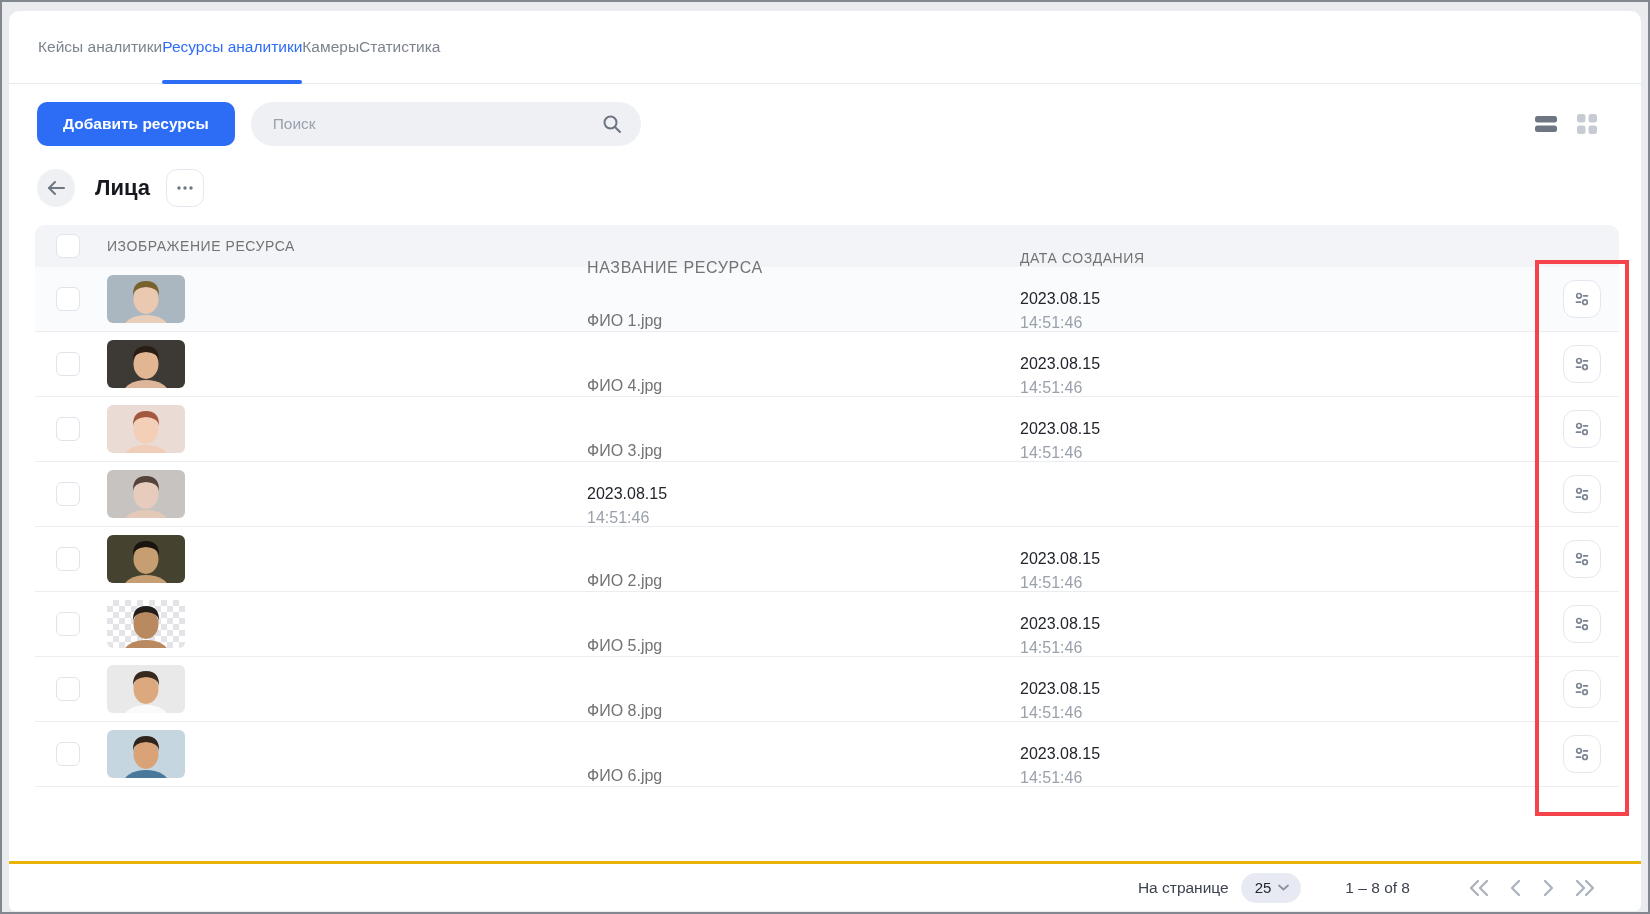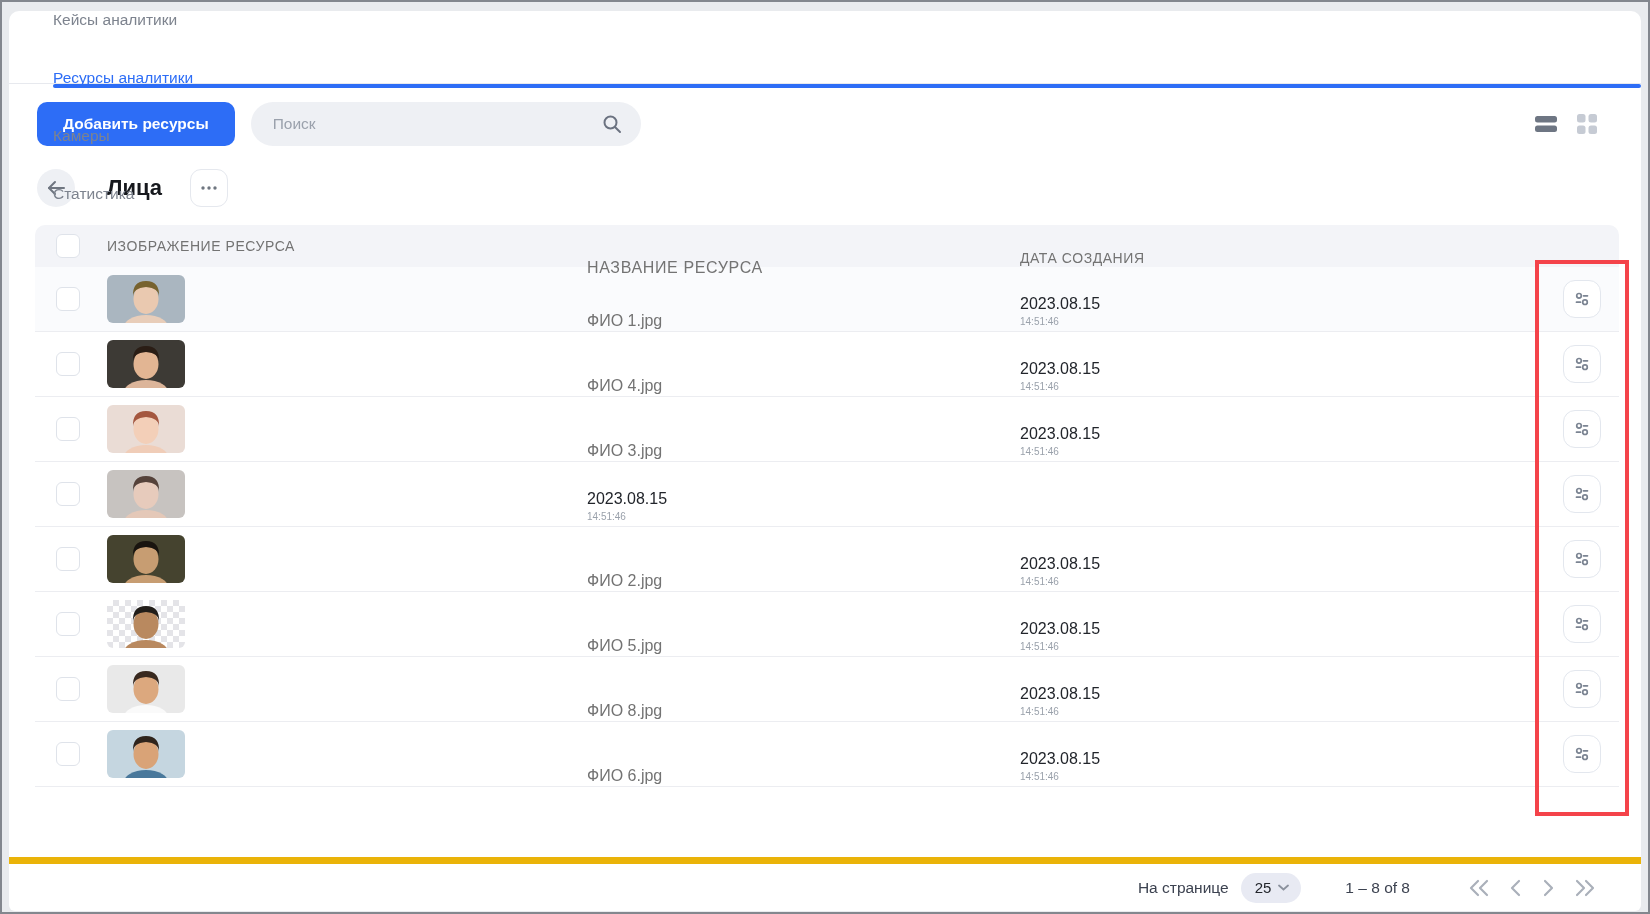--- a/index.html
+++ b/index.html
@@ -9,22 +9,22 @@
     font-family:"Liberation Sans","DejaVu Sans",sans-serif;
     -webkit-font-smoothing:antialiased;
   }
   .frame{position:absolute;inset:2px;background:#e9ebee;}
   .card{
     position:absolute;left:7px;right:7px;top:9px;bottom:1px;
     background:#ffffff;border-radius:10px 10px 6px 6px;overflow:hidden;
   }
 
   
-  .tabs{display:flex;gap:40px;height:72px;align-items:stretch;
-        padding:0 0 0 44px;border-bottom:1px solid #e7e9ee;flex-direction:column;}
+  .tabs{display:flex;height:72px;align-items:stretch;
+        padding:0 0 0 29px;border-bottom:1px solid #e7e9ee;}
   .tab{display:flex;align-items:center;position:relative;cursor:pointer;
        font-size:15.5px;color:#7d838e;white-space:nowrap;}
   .tab.active{color:#2d6df6;}
   .tab.active::after{content:"";position:absolute;left:0;right:0;bottom:-1px;
        height:4px;background:#2d6df6;border-radius:2px;}
 
   
   .toolbar{display:flex;align-items:center;margin-top:18px;height:44px;
            padding:0 44px 0 28px;}
   .btn-primary{height:44px;padding:11px 26px;border:none;border-radius:10px;
@@ -37,21 +37,21 @@
   .search input::placeholder{color:#9aa1ac;}
   .spacer{flex:1;}
   .view-toggles{display:flex;align-items:center;gap:20px;}
   .vt{background:none;border:none;padding:0;cursor:pointer;line-height:0;}
 
   
   .title-row{display:flex;align-items:center;margin-top:23px;height:38px;
        padding-left:28px;gap:16px;}
   .back-btn{width:38px;height:38px;border-radius:50%;background:#eef0f4;
        border:none;display:flex;align-items:center;justify-content:center;cursor:pointer;}
-  .page-title{font-size:22px;font-weight:700;color:#16181d;margin:16px;}
+  .page-title{font-size:22px;font-weight:700;color:#16181d;margin:4px;}
   .more-btn{width:38px;height:38px;border-radius:11px;background:#fff;
        border:1px solid #e5e8ee;display:flex;align-items:center;justify-content:center;
        cursor:pointer;margin-left:-4px;}
 
   
   .table{margin:18px 26px 0 26px;width:1584px;}
   .thead{display:flex;align-items:center;height:42px;background:#f3f4f8;
        border-radius:10px 10px 0 0;}
   .th{font-size:14px;color:#737373;letter-spacing:.04em;}
   .trow{display:flex;align-items:center;height:64px;border-bottom:1px solid #ecedf1;
@@ -62,31 +62,31 @@
   .col-img{width:480px;}
   .col-name{width:433px;font-size:16px;color:#737373;margin-top:44px;}
   .col-date{width:440px;flex-direction:column;align-items:flex-start;justify-content:center;margin-top:23px;}
   .col-actions{flex:1;justify-content:flex-end;padding-right:18px;}
   .checkbox{width:22px;height:22px;border-radius:6px;border:1px solid #dfe3ea;
        background:#fff;display:inline-block;cursor:pointer;}
   .thumb{width:78px;height:48px;border-radius:6px;overflow:hidden;line-height:0;cursor:pointer;}
   .thumb.checker{background-image:conic-gradient(#e4e4e8 25%,#fff 25% 50%,#e4e4e8 50% 75%,#fff 75%);
        background-size:12px 12px;}
   .date-main{font-size:16px;color:#22252b;line-height:1.45;}
-  .date-time{font-size:10px;color:#9aa1ab;line-height:1.45;}
+  .date-time{font-size:16px;color:#9aa1ab;line-height:1.45;}
   .action-btn{width:38px;height:38px;border-radius:12px;border:1px solid #e3e7ee;
        background:#fff;display:flex;align-items:center;justify-content:center;cursor:pointer;}
 
   
   .red-box{position:absolute;left:1526px;top:249px;width:94px;height:556px;
        border:4px solid #f4434a;box-sizing:border-box;pointer-events:none;}
 
   
   .pagination{position:absolute;left:0;right:0;bottom:0;height:47px;
-       border-top:7px solid #eab308;display:flex;align-items:center;
+       border-top:3px solid #eab308;display:flex;align-items:center;
        justify-content:flex-end;padding-right:45px;font-size:15.5px;color:#3c4250;}
   .per-page-pill{margin-left:12px;height:30px;border-radius:15px;background:#e8eaf3;
        border:none;display:flex;align-items:center;gap:7px;padding:0 12px 0 14px;
        font-size:15px;color:#23262c;cursor:pointer;font-family:inherit;}
   .range{margin-left:44px;}
   .pager{display:flex;align-items:center;gap:20px;margin-left:58px;}
   .pg{background:none;border:none;padding:0;cursor:pointer;line-height:0;}
 </style>
 </head>
 <body>

